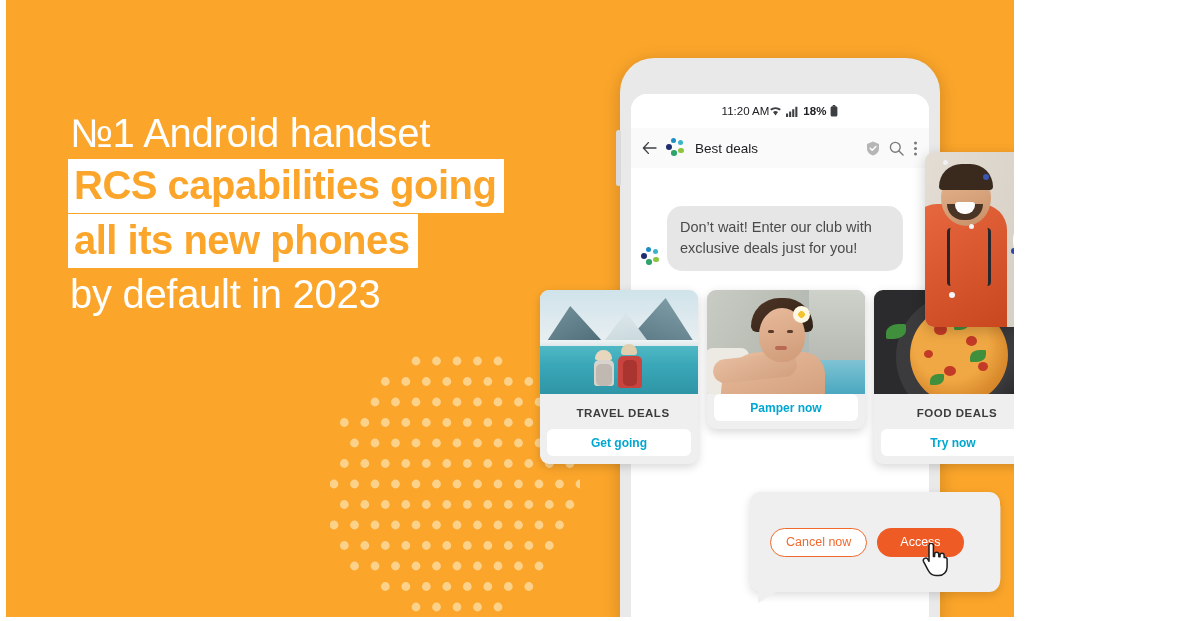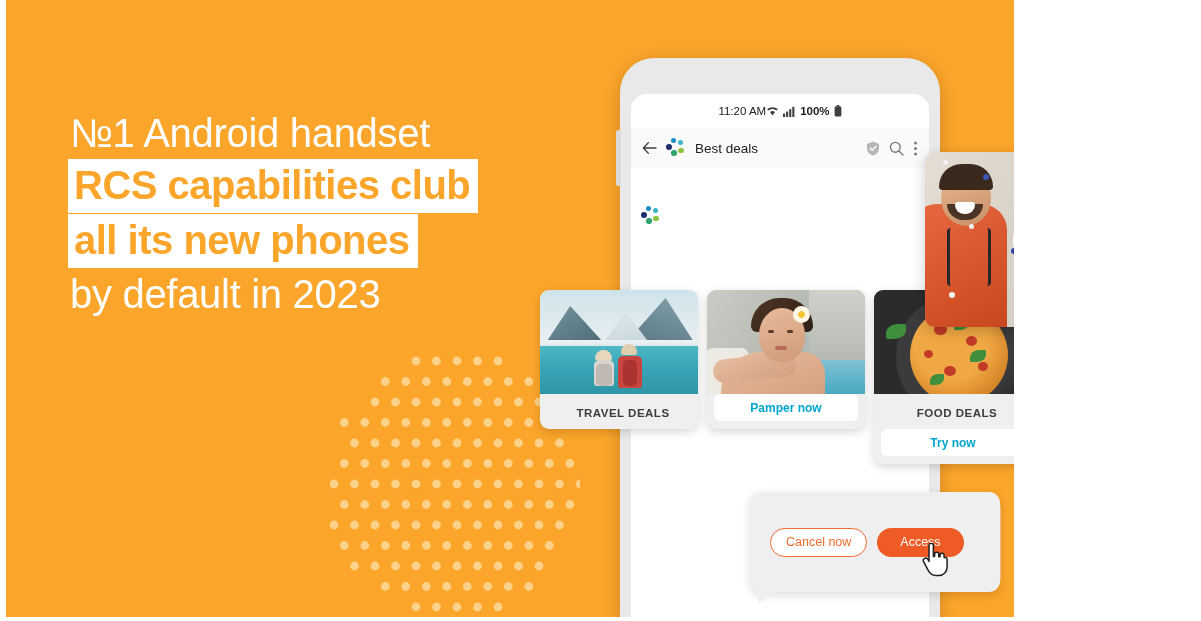--- a/index.html
+++ b/index.html
@@ -439,21 +439,21 @@
       <circle cx="198.8" cy="231.5" r="4.4" fill="#FCD28A"></circle>
       <circle cx="86.0" cy="252.0" r="4.4" fill="#FCD28A"></circle>
       <circle cx="106.5" cy="252.0" r="4.4" fill="#FCD28A"></circle>
       <circle cx="127.0" cy="252.0" r="4.4" fill="#FCD28A"></circle>
       <circle cx="147.5" cy="252.0" r="4.4" fill="#FCD28A"></circle>
       <circle cx="168.0" cy="252.0" r="4.4" fill="#FCD28A"></circle>
     </svg>
 
   <div id="headline">
     <div class="hl-row"><span class="hl-line">№1 Android handset</span></div>
-    <div class="hl-row"><span class="hl-line hi">RCS capabilities club</span></div>
+    <div class="hl-row"><span class="hl-line hi">RCS capabilities going</span></div>
     <div class="hl-row"><span class="hl-line hi">all its new phones</span></div>
     <div class="hl-row"><span class="hl-line">by default in 2023</span></div>
   </div>
 
   <div id="phone">
     <div id="vol-button"></div>
 
     <div id="phone-inner">
 
       <div id="status-bar">
@@ -462,21 +462,21 @@
           <svg width="13" height="11" viewBox="0 0 13 11">
             <path d="M6.5 9.6 L9 5.9 A4.4 4.4 0 0 0 4 5.9 Z" fill="#3C4043"></path>
             <path d="M1.1 3.1 A8.6 8.6 0 0 1 11.9 3.1 L10.6 4.6 A6.7 6.7 0 0 0 2.4 4.6 Z" fill="#3C4043"></path>
           </svg>
           <svg width="13" height="11" viewBox="0 0 13 11">
             <rect x="0" y="7.5" width="2.1" height="3.5" fill="#3C4043"></rect>
             <rect x="3.1" y="5.5" width="2.1" height="5.5" fill="#3C4043"></rect>
             <rect x="6.2" y="3.2" width="2.1" height="7.8" fill="#3C4043"></rect>
             <rect x="9.3" y="0.8" width="2.1" height="10.2" fill="#3C4043"></rect>
           </svg>
-          <span class="pct">100%</span>
+          <span class="pct">18%</span>
           <svg width="8" height="12" viewBox="0 0 8 12">
             <rect x="2.6" y="0" width="2.8" height="1.4" rx="0.5" fill="#3C4043"></rect>
             <rect x="0.6" y="1.2" width="6.8" height="10.4" rx="1.6" fill="#3C4043"></rect>
           </svg>
         </span>
       </div>
 
       <div id="chat-header">
         <svg width="15" height="14" viewBox="0 0 15 14">
           <path d="M6.4 1.6 L1.4 7 L6.4 12.4 M1.6 7 H14" stroke="#3C4043" stroke-width="1.35" fill="none" stroke-linecap="round" stroke-linejoin="round"></path>
@@ -510,20 +510,23 @@
       </div>
 
       <div id="msg-row">
         <span class="dotlogo" style="margin-bottom:4px;">
           <i style="left:5px;  top:0px;  width:5.4px; height:5.4px; background:#1D8EC4;"></i>
           <i style="left:12px; top:2px;  width:5.4px; height:5.4px; background:#3AB5C8;"></i>
           <i style="left:0px;  top:6px;  width:6.2px; height:6.2px; background:#1F2E6E;"></i>
           <i style="left:12px; top:9.5px;width:5.8px; height:5.8px; background:#8CC63F;"></i>
           <i style="left:5px;  top:12px; width:5.6px; height:5.6px; background:#2FA36B;"></i>
         </span>
+        <div id="msg-bubble">
+          <div id="msg-text">Don’t wait! Enter our club with exclusive deals just for you!</div>
+        </div>
       </div>
 
     </div>
   </div>
 
   <div id="video-card">
     <div class="scene">
       <div class="crowd-bg"></div>
 
       <div class="person" style="left:-14px; top:52px; width:96px; height:123px; background:linear-gradient(150deg,#e8683f,#c9471f);"></div>
@@ -578,20 +581,21 @@
           <div style="position:absolute; left:4px; top:14px; width:16px; height:22px; border-radius:5px; background:#bfb9b1;"></div>
         </div>
         <div class="hiker" style="left:76px; bottom:0; width:28px; height:50px;">
           <div class="head" style="left:5px; top:0; width:16px; height:11px; border-radius:9px 9px 3px 3px; background:#e0cfae;"></div>
           <div class="pack" style="left:2px; top:12px; width:24px; height:32px; background:#c9433f;"></div>
           <div style="position:absolute; left:7px; top:16px; width:14px; height:26px; border-radius:5px; background:#a93430;"></div>
         </div>
       </div>
     </div>
     <div class="card-title">TRAVEL DEALS</div>
+    <div class="card-btn">Get going</div>
   </div>
 
   <div class="card" id="card-wellness">
     <div class="card-img">
       <div class="scene">
         <div class="spa-bg"></div>
         <div class="spa-wall"></div>
         <div class="spa-water"></div>
         <div class="spa-towel"></div>
         <div style="position:absolute; left:14px; top:62px; width:104px; height:44px; border-radius:40px 22px 0 0; background:linear-gradient(160deg,#e9bd9e,#d3a07d);"></div>

